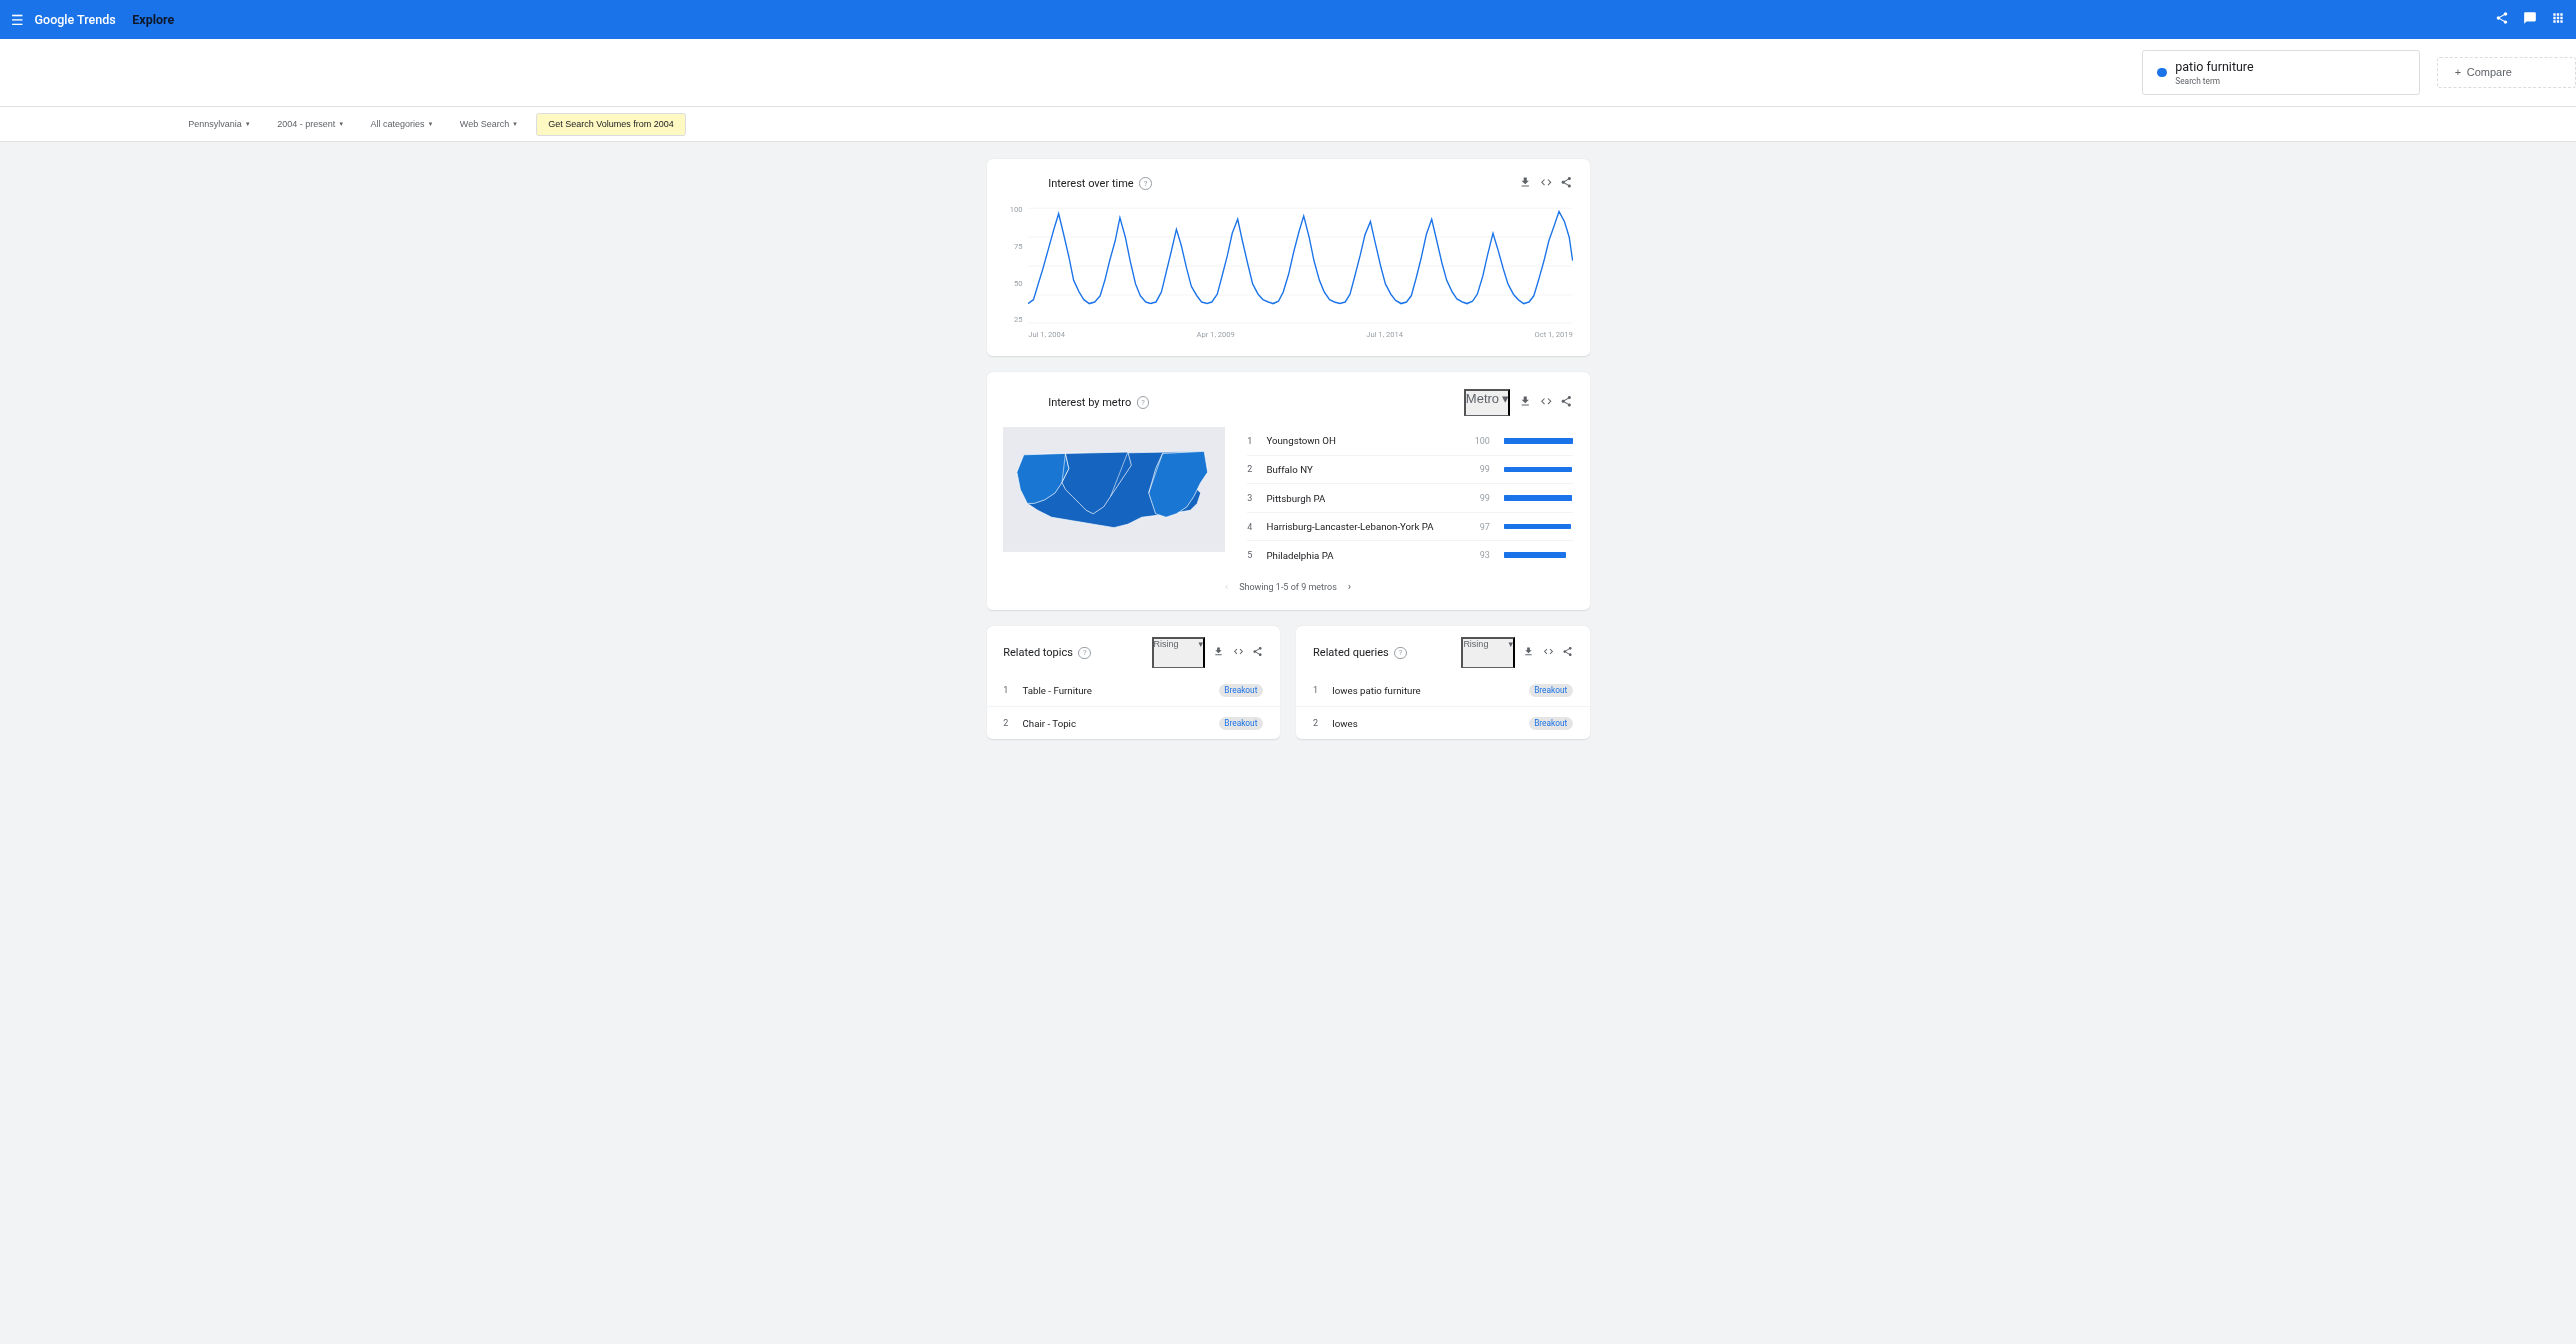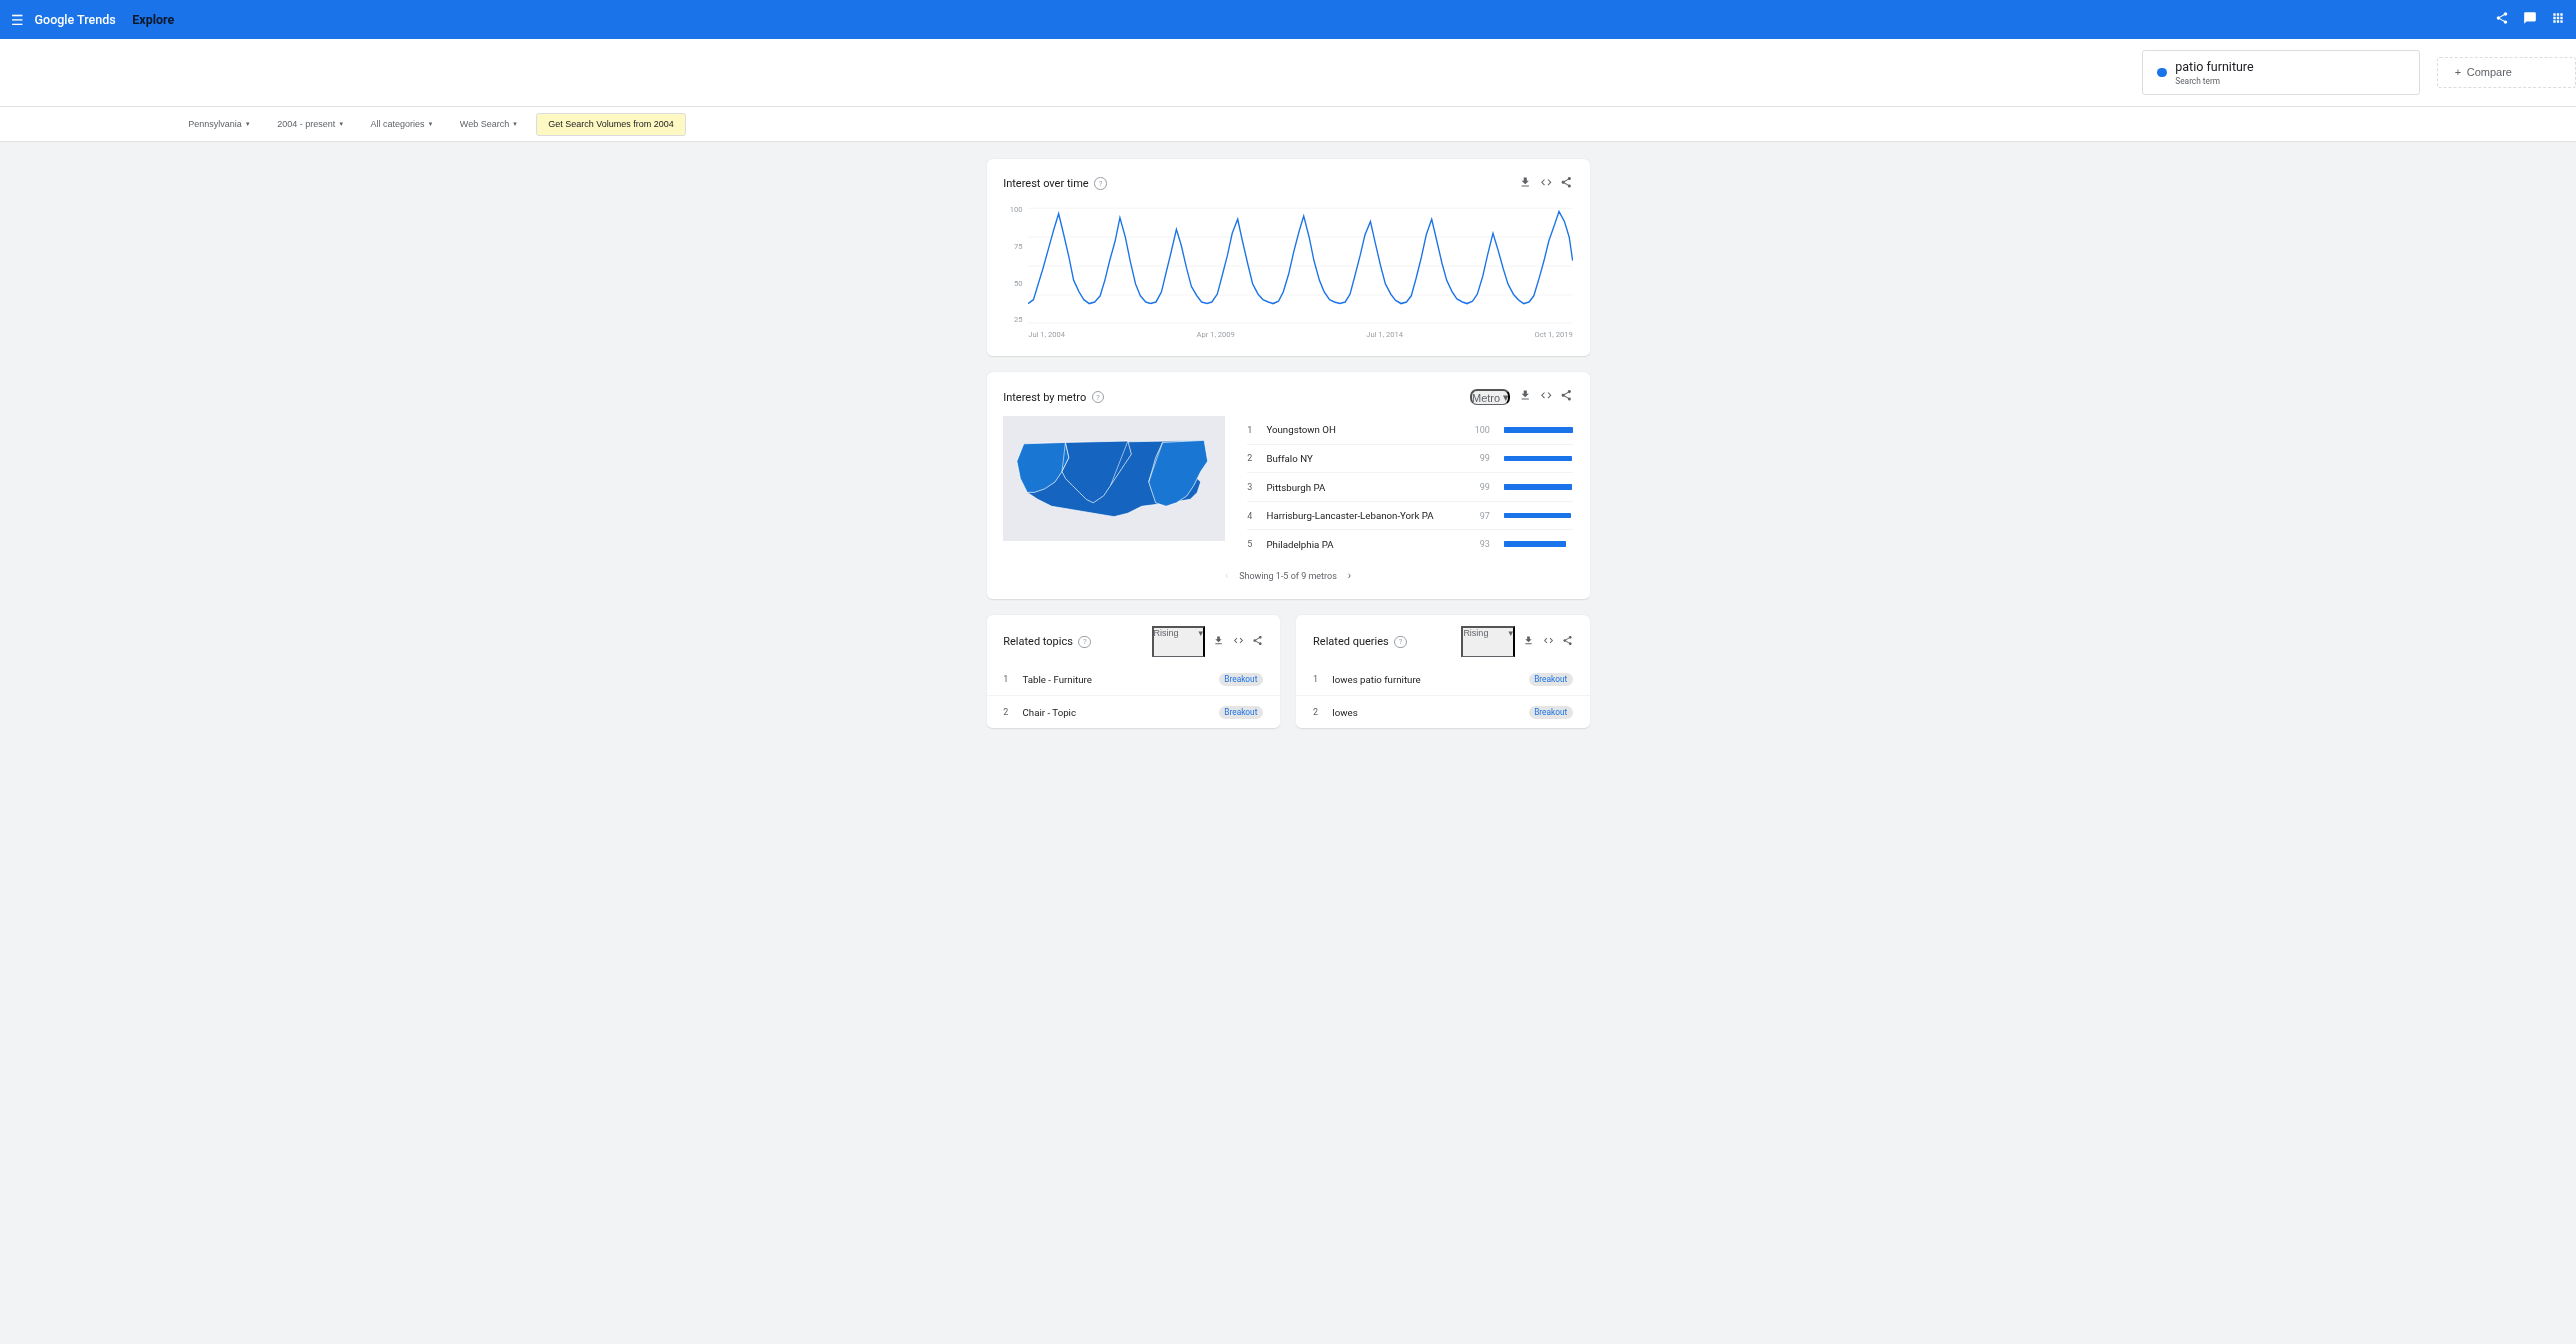--- a/index.html
+++ b/index.html
@@ -109,20 +109,21 @@
       background: white;
       border-radius: 5.6px;
       padding: 16.7px;
       box-shadow: 0 0.7px 1.4px rgba(0,0,0,0.1);
     }
     .card-header {
       display: flex;
       align-items: center;
       justify-content: space-between;
       margin-bottom: 11px;
+      margin-left: 45px;
     }
     .card-title {
       font-size: 11px;
       color: #202124;
       font-weight: 400;
       display: flex;
       align-items: center;
       gap: 5.6px;
     }
     .card-title-help {
@@ -257,25 +258,24 @@
       padding: 1.4px 5.6px;
       border-radius: 8.3px;
       background: #e5e5e5;
     }
 
     .metro-filter-btn {
       display: flex;
       align-items: center;
       gap: 2.8px;
       color: #5f6368;
-      font-size: 11px;
+      font-size: 13px;
       cursor: pointer;
       border-bottom: 0.7px solid #5f6368;
-      padding-bottom: 0;
-      border-radius: 7px;
+      padding-bottom: 9px;
     }
   </style>
 </head>
 <body>
 
 <div class="header">
   <span class="header-menu-icon">☰</span>
   <span class="header-logo">Google Trends</span>
   <span class="header-explore">Explore</span>
   <div class="header-spacer"></div>

